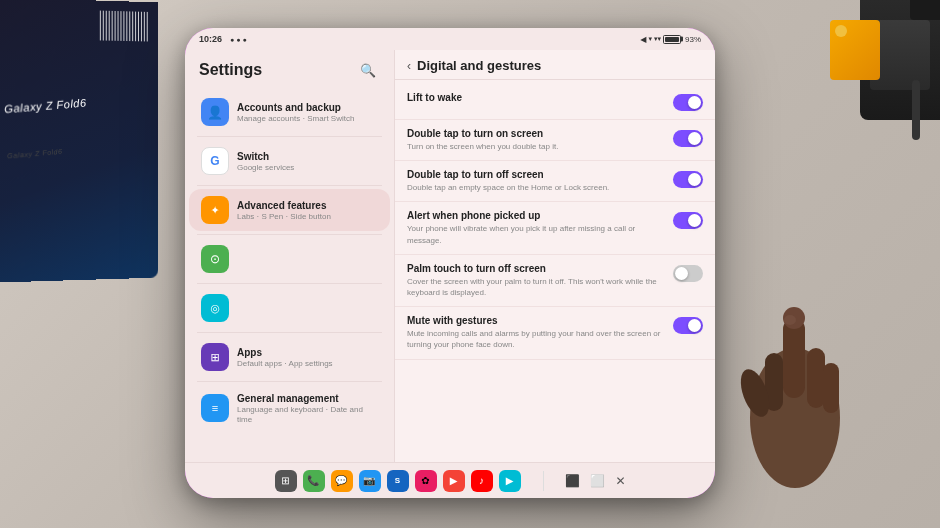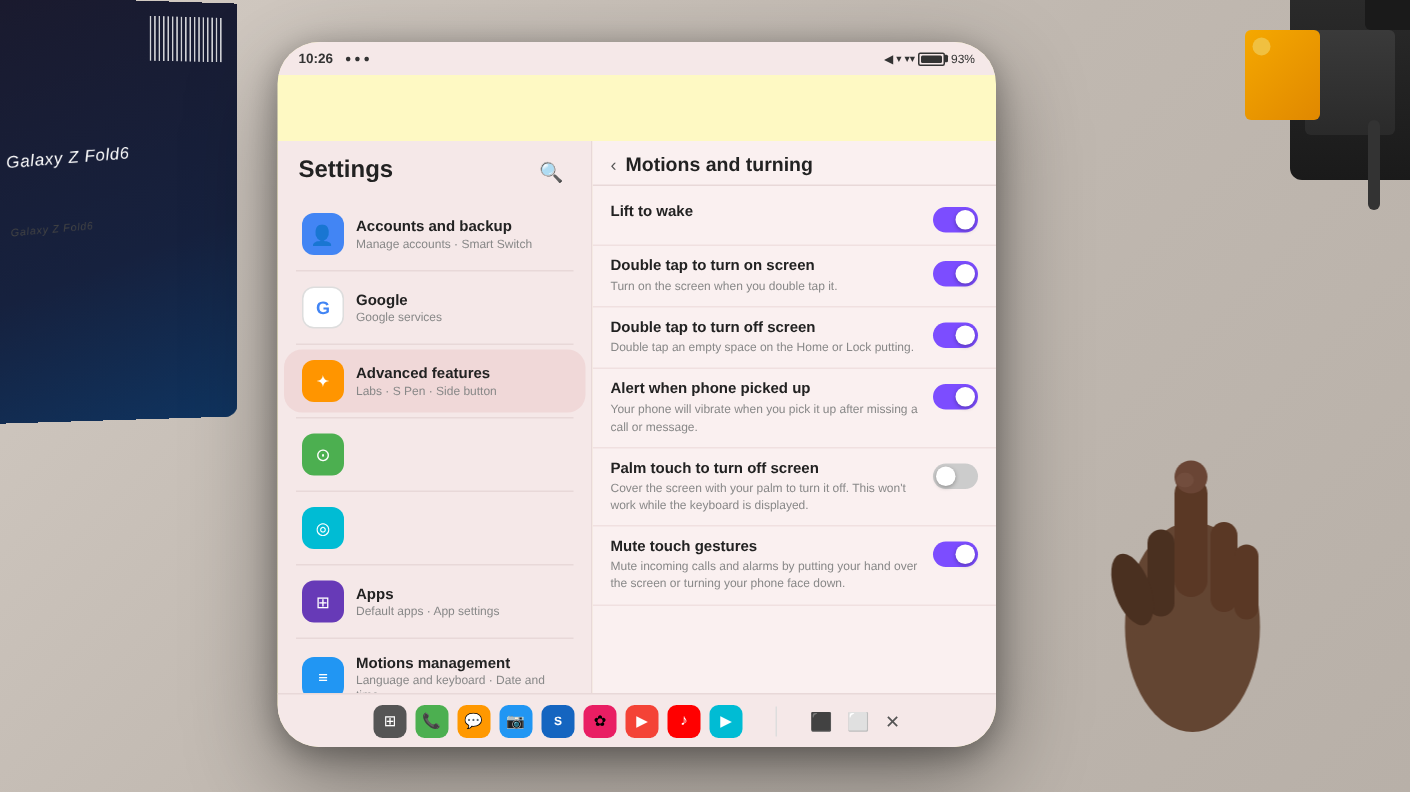--- a/index.html
+++ b/index.html
@@ -69,23 +69,23 @@
       height: 60px;
       background: #333;
       border-radius: 4px;
     }
 
     
     .phone {
       position: absolute;
       top: 28px;
       left: 185px;
-      width: 479px;
+      width: 530px;
       height: 470px;
-      background: #fef9c3;
+      background: #d946ef;
       border-radius: 28px;
       box-shadow: 0 20px 60px rgba(0,0,0,0.4), 0 5px 20px rgba(0,0,0,0.3);
       overflow: hidden;
       display: flex;
       flex-direction: column;
     }
 
     
     .status-bar {
       height: 22px;
@@ -127,21 +127,20 @@
       height: 5px;
       background: #333;
       border-radius: 0 1px 1px 0;
     }
 
     
     .split-screen {
       flex: 1;
       display: flex;
       overflow: hidden;
-      margin-top: 44px;
     }
 
     
     .settings-panel {
       width: 210px;
       background: #f5e8e8;
       display: flex;
       flex-direction: column;
       border-right: 1px solid #e8d8d8;
     }
@@ -390,21 +389,21 @@
             <div class="settings-item-title">Accounts and backup</div>
             <div class="settings-item-subtitle">Manage accounts · Smart Switch</div>
           </div>
         </div>
 
         <div class="divider"></div>
 
         <div class="settings-item">
           <div class="settings-item-icon" style="background:#fff;border:1px solid #ddd;color:#4285f4;font-weight:700;font-size:12px;">G</div>
           <div class="settings-item-text">
-            <div class="settings-item-title">Google</div>
+            <div class="settings-item-title">Switch</div>
             <div class="settings-item-subtitle">Google services</div>
           </div>
         </div>
 
         <div class="divider"></div>
 
         <div class="settings-item active">
           <div class="settings-item-icon icon-orange" style="background:#ff9500;font-size:11px;">✦</div>
           <div class="settings-item-text">
             <div class="settings-item-title">Advanced features</div>
@@ -432,32 +431,32 @@
             <div class="settings-item-title">Apps</div>
             <div class="settings-item-subtitle">Default apps · App settings</div>
           </div>
         </div>
 
         <div class="divider"></div>
 
         <div class="settings-item">
           <div class="settings-item-icon" style="background:#2196f3;font-size:11px;">≡</div>
           <div class="settings-item-text">
-            <div class="settings-item-title">Motions management</div>
+            <div class="settings-item-title">General management</div>
             <div class="settings-item-subtitle">Language and keyboard · Date and time</div>
           </div>
         </div>
 
       </div>
     </div>
 
     <div class="gestures-panel">
       <div class="gestures-header">
         <span class="back-arrow">‹</span>
-        <span class="gestures-title">Motions and turning</span>
+        <span class="gestures-title">Digital and gestures</span>
       </div>
 
       <div class="gestures-list">
 
         <div class="gesture-item">
           <div class="gesture-text">
             <div class="gesture-title">Lift to wake</div>
           </div>
           <div class="toggle on">
             <div class="toggle-knob"></div>
@@ -470,21 +469,21 @@
             <div class="gesture-desc">Turn on the screen when you double tap it.</div>
           </div>
           <div class="toggle on">
             <div class="toggle-knob"></div>
           </div>
         </div>
 
         <div class="gesture-item">
           <div class="gesture-text">
             <div class="gesture-title">Double tap to turn off screen</div>
-            <div class="gesture-desc">Double tap an empty space on the Home or Lock putting.</div>
+            <div class="gesture-desc">Double tap an empty space on the Home or Lock screen.</div>
           </div>
           <div class="toggle on">
             <div class="toggle-knob"></div>
           </div>
         </div>
 
         <div class="gesture-item">
           <div class="gesture-text">
             <div class="gesture-title">Alert when phone picked up</div>
             <div class="gesture-desc">Your phone will vibrate when you pick it up after missing a call or message.</div>
@@ -499,21 +498,21 @@
             <div class="gesture-title">Palm touch to turn off screen</div>
             <div class="gesture-desc">Cover the screen with your palm to turn it off. This won't work while the keyboard is displayed.</div>
           </div>
           <div class="toggle off">
             <div class="toggle-knob"></div>
           </div>
         </div>
 
         <div class="gesture-item">
           <div class="gesture-text">
-            <div class="gesture-title">Mute touch gestures</div>
+            <div class="gesture-title">Mute with gestures</div>
             <div class="gesture-desc">Mute incoming calls and alarms by putting your hand over the screen or turning your phone face down.</div>
           </div>
           <div class="toggle on">
             <div class="toggle-knob"></div>
           </div>
         </div>
 
       </div>
     </div>
 

